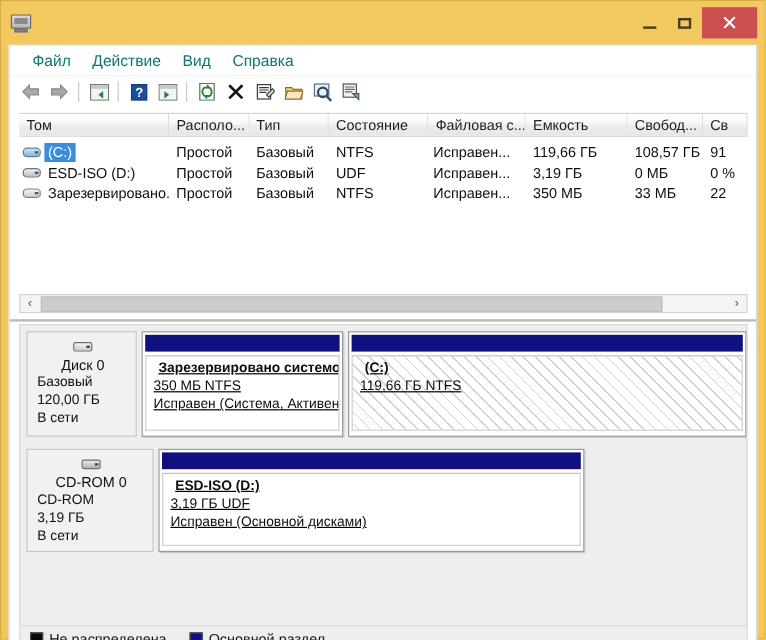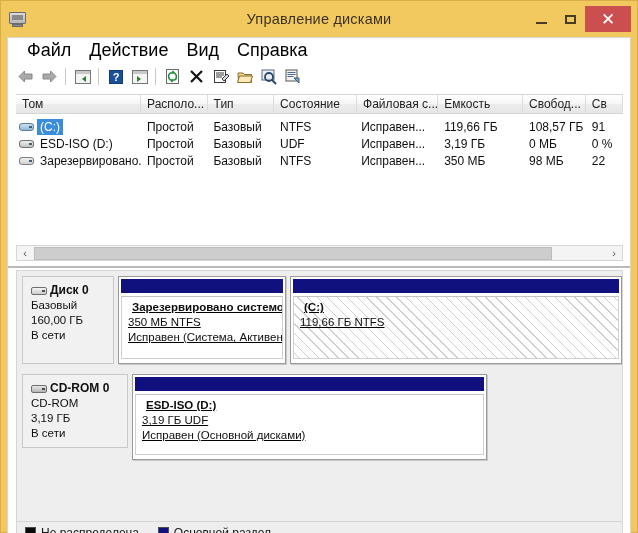--- a/index.html
+++ b/index.html
@@ -87,22 +87,22 @@
     background: #ffffff;
     margin: 0 6px;
     display: flex;
     align-items: center;
     padding-left: 10px;
     border-left: 1px solid #d7d7d7;
     border-right: 1px solid #d7d7d7;
     border-top: 1px solid #d7d7d7;
   }
   .menu-item {
-    font-size: 18px;
-    color: #000000;
+    font-size: 13px;
+    color: #0f766e;
     padding: 3px 9px;
   }
 
   
   #toolbar {
     height: 27px;
     background: #ffffff;
     margin: 0 6px;
     border-left: 1px solid #d7d7d7;
     border-right: 1px solid #d7d7d7;
@@ -187,21 +187,21 @@
   .disk-row { display: flex; margin: 5px 0 0 5px; }
   .disk-info {
     width: 106px;
     background: #f1f1f1;
     border: 1px solid #c8c8c8;
     padding: 6px 6px 4px 8px;
     font-size: 11.5px;
     color: #101010;
     line-height: 15px;
   }
-  .disk-title { font-weight: bold; font-size: 12px; display:flex; align-items:center; gap:3px; }
+  .disk-title { font-weight: normal; font-size: 12px; display:flex; align-items:center; gap:3px;flex-direction:column; }
   .disk-ico { width: 16px; height: 11px; position: relative; flex:0 0 auto; }
   .disk-ico .b { position:absolute; left:0; top:2px; width:16px; height:8px;
      background: linear-gradient(#f4f4f4,#cccccc); border:1px solid #6f6f6f; border-radius:2px;}
   .disk-ico .d { position:absolute; right:2px; top:5px; width:3px; height:2px; background:#4c4c4c;}
   .disk-ico.cd .b { background: linear-gradient(#e8e8e8,#b4b4b4); }
 
   .parts { display: flex; margin-left: 4px; gap: 4px; }
   .part {
     background: #ffffff;
     border: 1px solid #9a9a9a;
@@ -250,21 +250,20 @@
 </head>
 <body>
 
 <div id="window">
 
   <div id="titlebar">
     <div id="app-icon">
       <div class="mon"></div>
         <div class="base"></div>
     </div>
-    <div id="title-text">Управление дисками</div>
     <div id="win-controls">
       <div class="wbtn min">
           <div class="g"></div>
         </div>
       <div class="wbtn max">
           <div class="g"></div>
         </div>
       <div class="wbtn close">✕</div>
     </div>
   </div>
@@ -406,21 +405,21 @@
                 <span class="body"></span>
                 <span class="led"></span>
               </span>
             <span class="vname-txt">Зарезервировано...</span>
           </div>
           <div class="vcell" style="width:72px">Простой</div>
           <div class="vcell" style="width:72px">Базовый</div>
           <div class="vcell" style="width:88px">NTFS</div>
           <div class="vcell" style="width:90px">Исправен...</div>
           <div class="vcell" style="width:92px">350 МБ</div>
-          <div class="vcell" style="width:68px">98 МБ</div>
+          <div class="vcell" style="width:68px">33 МБ</div>
           <div class="vcell" style="width:40px">22</div>
         </div>
 
       </div>
     </div>
 
     <div id="hscroll">
       <div class="sbtn">‹</div>
       <div id="hthumb" style="width:518px"></div>
       <div id="htrack-rest"></div>
@@ -434,21 +433,21 @@
       <div class="disk-row">
         <div class="disk-info" style="height:88px">
           <div class="disk-title">
             <span class="disk-ico">
                 <span class="b"></span>
                 <span class="d"></span>
               </span>
             <span>Диск 0</span>
           </div>
           <div>Базовый</div>
-          <div>160,00 ГБ</div>
+          <div>120,00 ГБ</div>
           <div>В сети</div>
         </div>
         <div class="parts">
           <div class="part" style="width:168px;height:88px">
             <div class="cap"></div>
             <div class="ptext">
               <div class="pname">Зарезервировано системо</div>
               <div>350 МБ NTFS</div>
               <div>Исправен (Система, Активен</div>
             </div>
@@ -457,21 +456,21 @@
             <div class="cap"></div>
             <div class="ptext">
               <div class="pname">(C:)</div>
               <div>119,66 ГБ NTFS</div>
             </div>
           </div>
         </div>
       </div>
 
       <div class="disk-row" style="margin-top:10px">
-        <div class="disk-info" style="height:74px">
+        <div class="disk-info" style="height:86px">
           <div class="disk-title">
             <span class="disk-ico cd">
                 <span class="b"></span>
                 <span class="d"></span>
               </span>
             <span>CD-ROM 0</span>
           </div>
           <div>CD-ROM</div>
           <div>3,19 ГБ</div>
           <div>В сети</div>

